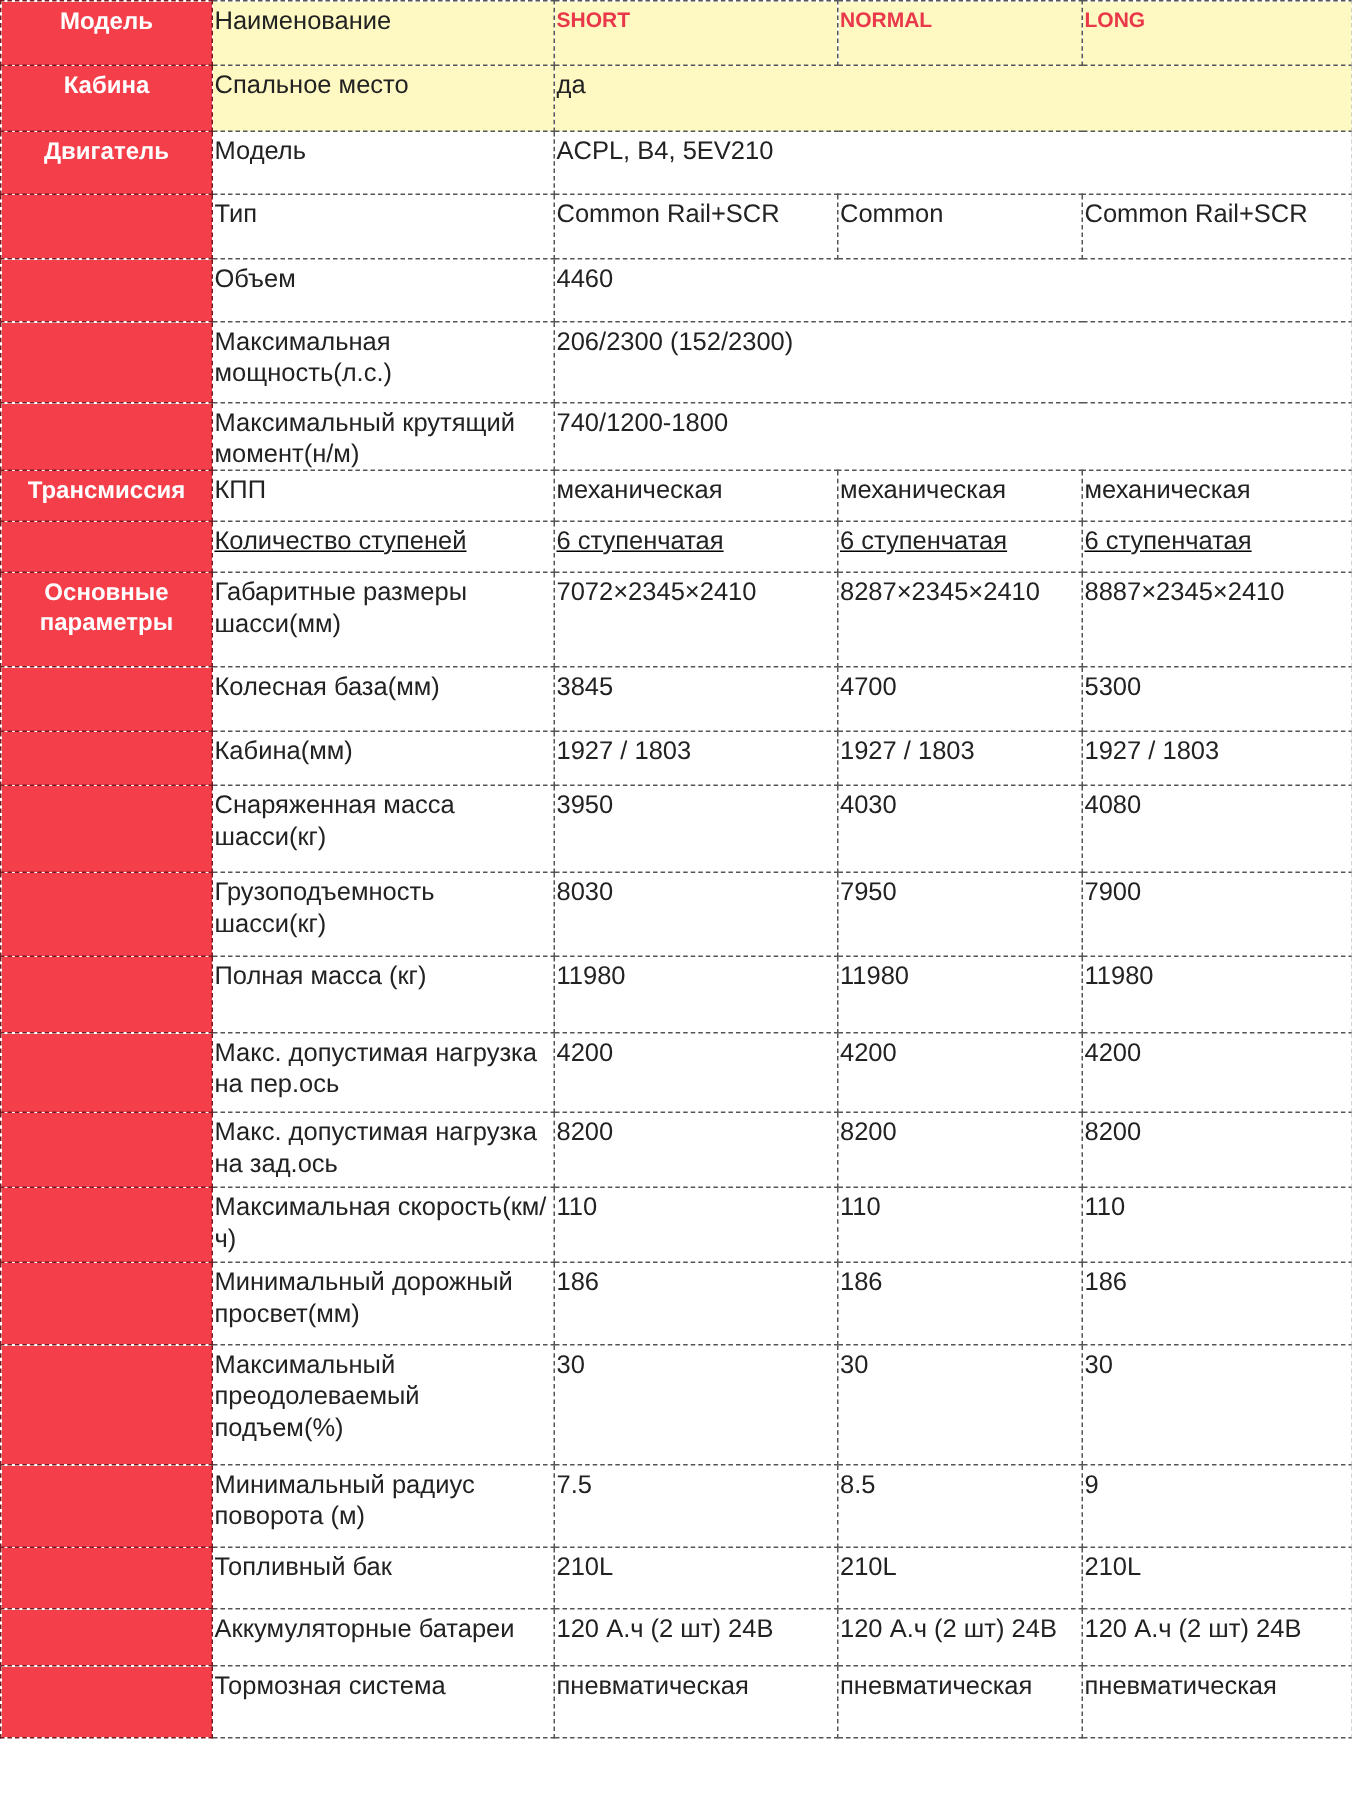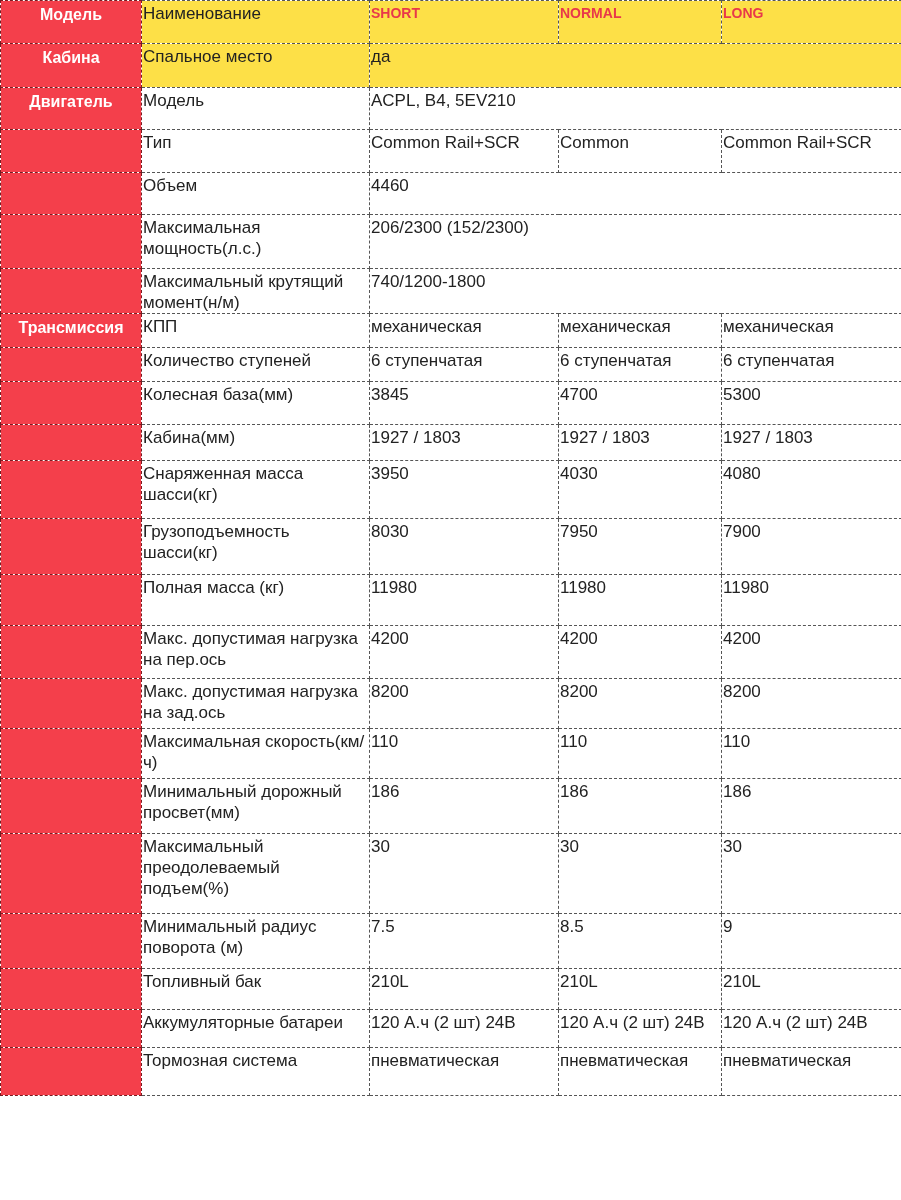--- a/index.html
+++ b/index.html
@@ -1,20 +1,20 @@
 <!DOCTYPE html>
 <html><head>
 <meta charset="utf-8">
 <style>
   html, body { margin:0; padding:0; background:#fff; }
   body { width:901px; height:1200px; overflow:hidden; font-family:"Liberation Sans", sans-serif; }
   table { border-collapse:collapse; width:901px; table-layout:fixed; }
   td { border:1px dashed #555; vertical-align:top; padding:2px 1px 0 1px; font-size:17px; color:#222; line-height:21px; overflow:hidden; }
   td.sec { background:#f43f4b; color:#fff; font-weight:bold; text-align:center; font-size:16px; line-height:20px; padding-top:4px; border-color:#7a1a20; }
-  tr.shade td:not(.sec) { background:#fde047; }
+  tr.shade td:not(.sec) { background:#fef9c3; }
   td.hdr { color:#e8384a; font-weight:bold; font-size:14px; }
   col.c0 { width:141px; } col.c1 { width:228px; } col.c2 { width:189px; } col.c3 { width:163px; } col.c4 { width:180px; }
 </style>
 </head>
 <body>
 
 <table>
   <colgroup>
       <col class="c0">
       <col class="c1">
@@ -62,26 +62,33 @@
         <td>Максимальный крутящий момент(н/м)</td>
         <td colspan="3">740/1200-1800</td>
       </tr>
       <tr style="height: 34px;">
         <td class="sec">Трансмиссия</td>
         <td>КПП</td>
         <td>механическая</td>
         <td>механическая</td>
         <td>механическая</td>
       </tr>
-      <tr style="height: 34px;">
+      <tr style="height: 34px; text-decoration: underline;">
         <td class="sec"></td>
         <td>Количество ступеней</td>
         <td>6 ступенчатая</td>
         <td>6 ступенчатая</td>
         <td>6 ступенчатая</td>
+      </tr>
+      <tr style="height: 63px;">
+        <td class="sec">Основные параметры</td>
+        <td>Габаритные размеры шасси(мм)</td>
+        <td>7072×2345×2410</td>
+        <td>8287×2345×2410</td>
+        <td>8887×2345×2410</td>
       </tr>
       <tr style="height: 43px;">
         <td class="sec"></td>
         <td>Колесная база(мм)</td>
         <td>3845</td>
         <td>4700</td>
         <td>5300</td>
       </tr>
       <tr style="height: 36px;">
         <td class="sec"></td>

